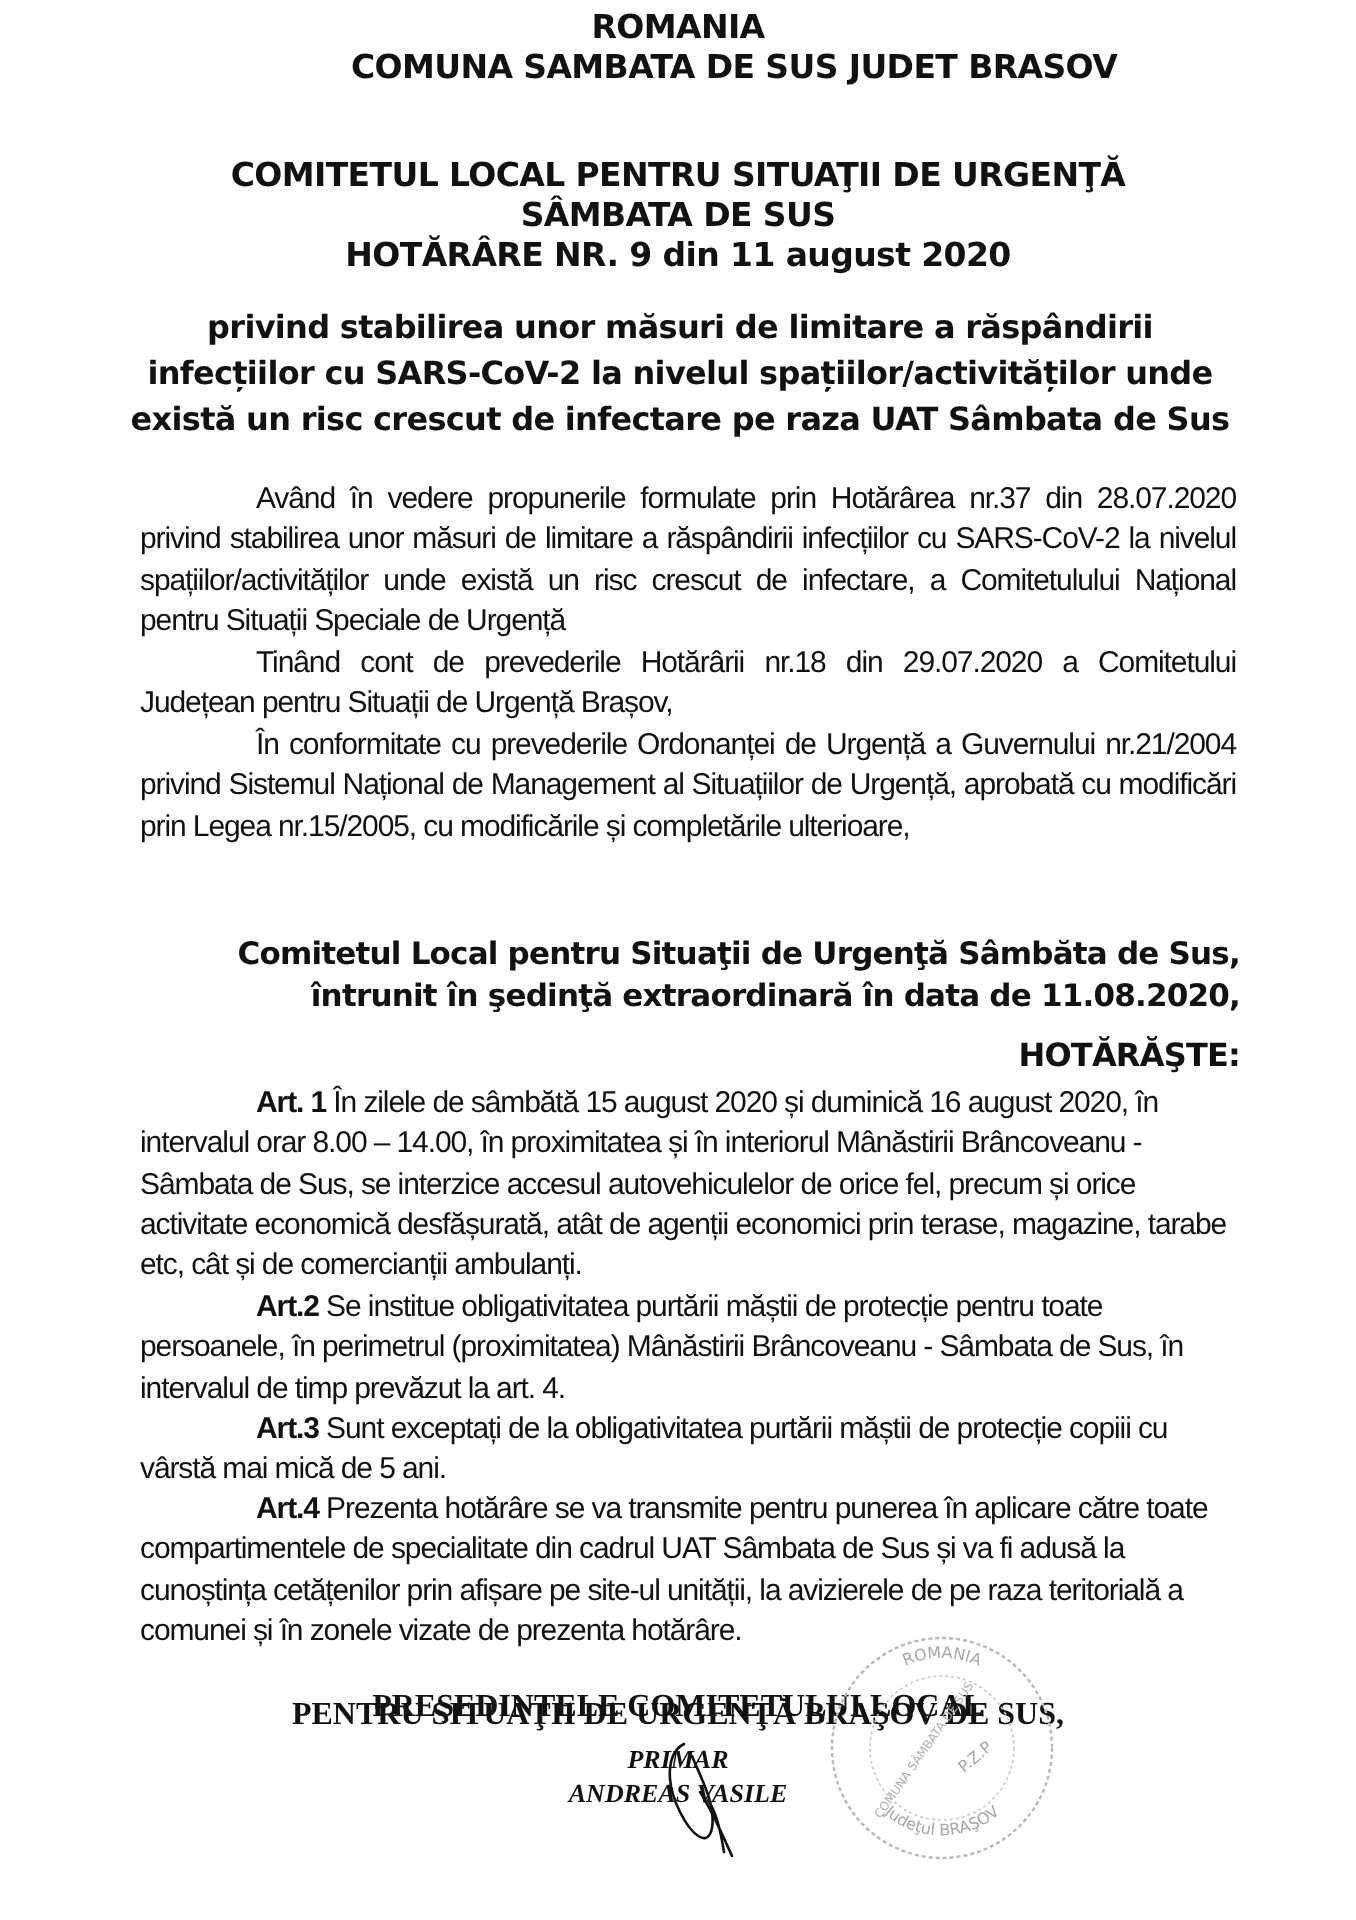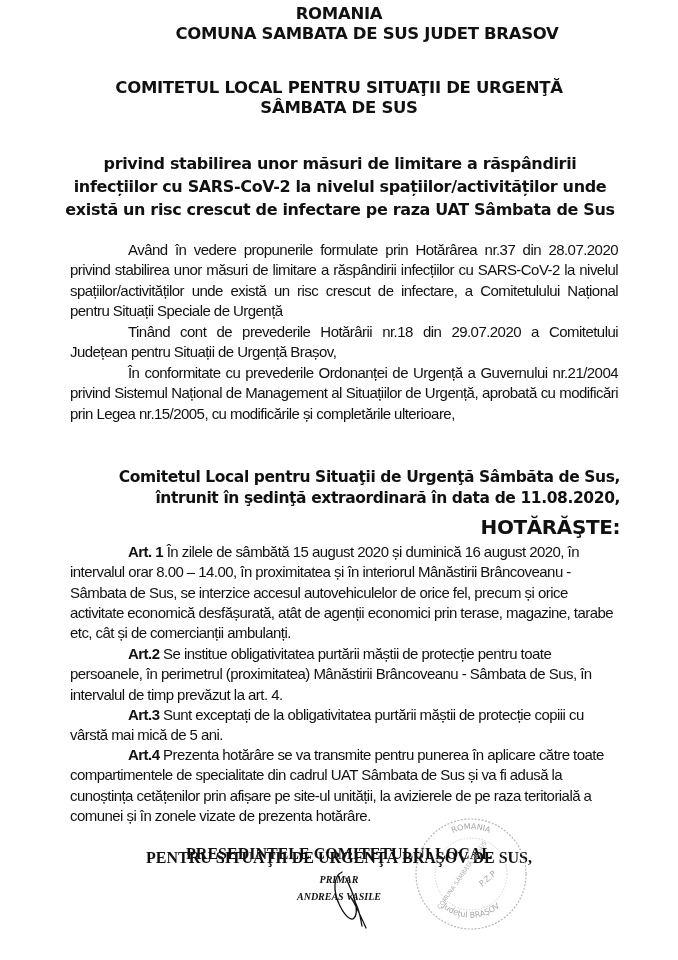--- a/index.html
+++ b/index.html
@@ -16,43 +16,44 @@
           letter-spacing: -0.55px; text-align: justify; margin: 0; }
   .body.ind { text-indent: 58px; }
   .body.left { text-align: left; }
   .bold { font-weight: bold; }
   .center-bold { position: absolute; left: 60px; width: 560px; text-align: right;
                  font-family: "DejaVu Sans", sans-serif; font-weight: bold; font-size: 15.5px;
                  letter-spacing: -0.4px; line-height: 21px; margin: 0; }
   .sig { position: absolute; left: 0; width: 678px; text-align: center;
          font-family: "Liberation Serif", serif; font-weight: bold; font-size: 16px;
          line-height: 20px; margin: 0; }
-  .sig.it { font-style: italic; font-size: 10px; line-height: 17px; }
+  .sig.it { font-style: italic; font-size: 13px; line-height: 17px; }
   .stamp { position: absolute; left: 412px; top: 815px; width: 118px; height: 118px; }
   .signature { position: absolute; left: 320px; top: 870px; width: 60px; height: 60px; }
 </style>
 </head>
 <body>
 
 <div class="page">
 
   <p class="hdr" style="top:4px;">ROMANIA</p>
   <p class="hdr" style="top:24px;padding-left:28px;">COMUNA SAMBATA DE SUS JUDET BRASOV</p>
   <p class="hdr" style="top:98px;">SÂMBATA DE SUS</p>
   <p class="hdr" style="top:78px;">COMITETUL LOCAL PENTRU SITUAŢII DE URGENŢĂ</p>
+  <p class="hdr" style="top:118px;">HOTĂRÂRE NR. 9  din 11 august 2020</p>
 
   <p class="subj" style="top:152px;">privind stabilirea unor măsuri de limitare a răspândirii infecțiilor cu SARS-CoV-2 la nivelul spațiilor/activităților unde există un risc crescut de infectare pe raza UAT Sâmbata de Sus</p>
 
   <p class="body ind" style="top:240px;">Având în vedere propunerile formulate prin Hotărârea nr.37 din 28.07.2020  privind stabilirea unor măsuri de limitare a răspândirii infecțiilor cu SARS-CoV-2 la nivelul spațiilor/activităților unde există un risc crescut de infectare, a Comitetulului Național pentru Situații Speciale de Urgență</p>
   <p class="body ind" style="top:322px;">Tinând cont de prevederile Hotărârii nr.18 din 29.07.2020  a Comitetului Județean pentru Situații de Urgență Brașov,</p>
   <p class="body ind" style="top:363px;">În conformitate cu prevederile Ordonanței de Urgență a Guvernului nr.21/2004 privind Sistemul Național de Management al Situațiilor de Urgență, aprobată cu modificări prin Legea nr.15/2005, cu modificările și completările ulterioare,</p>
 
   <p class="center-bold" style="top:467px;">Comitetul Local pentru Situaţii de Urgenţă Sâmbăta de Sus, întrunit în şedinţă extraordinară în data de 11.08.2020,</p>
 
-  <p class="center-bold" style="top:517px; font-size:20px;">HOTĂRĂŞTE:</p>
+  <p class="center-bold" style="top:517px; font-size:16px;">HOTĂRĂŞTE:</p>
 
   <p class="body ind left" style="top:542px;"><span class="bold">Art. 1</span><span> În zilele de sâmbătă 15 august 2020 și duminică 16 august 2020, în intervalul orar  8.00 – 14.00, în proximitatea și în interiorul Mânăstirii Brâncoveanu - Sâmbata de Sus,  se interzice accesul autovehiculelor de orice fel, precum și orice activitate economică desfășurată, atât de agenții economici prin terase, magazine, tarabe etc, cât și de comercianții ambulanți.</span></p>
 
   <p class="body ind left" style="top:644px;"><span class="bold">Art.2</span><span> Se institue obligativitatea purtării măștii de protecție pentru toate persoanele, în perimetrul (proximitatea) Mânăstirii Brâncoveanu - Sâmbata de Sus, în intervalul de timp prevăzut la art. 4.</span></p>
 
   <p class="body ind left" style="top:705px;"><span class="bold">Art.3</span><span> Sunt exceptați de la obligativitatea purtării măștii de protecție copiii cu vârstă mai mică de 5 ani.</span></p>
 
   <p class="body ind left" style="top:745px;"><span class="bold">Art.4</span><span> Prezenta hotărâre se va transmite pentru punerea în aplicare către toate compartimentele de specialitate din cadrul UAT Sâmbata de Sus și va fi adusă la cunoștința cetățenilor prin afișare pe site-ul unității, la avizierele de pe raza teritorială a comunei și în zonele vizate de prezenta hotărâre.</span></p>
 
   <p class="sig" style="top:844px;">PREŞEDINTELE COMITETULUI LOCAL</p>

